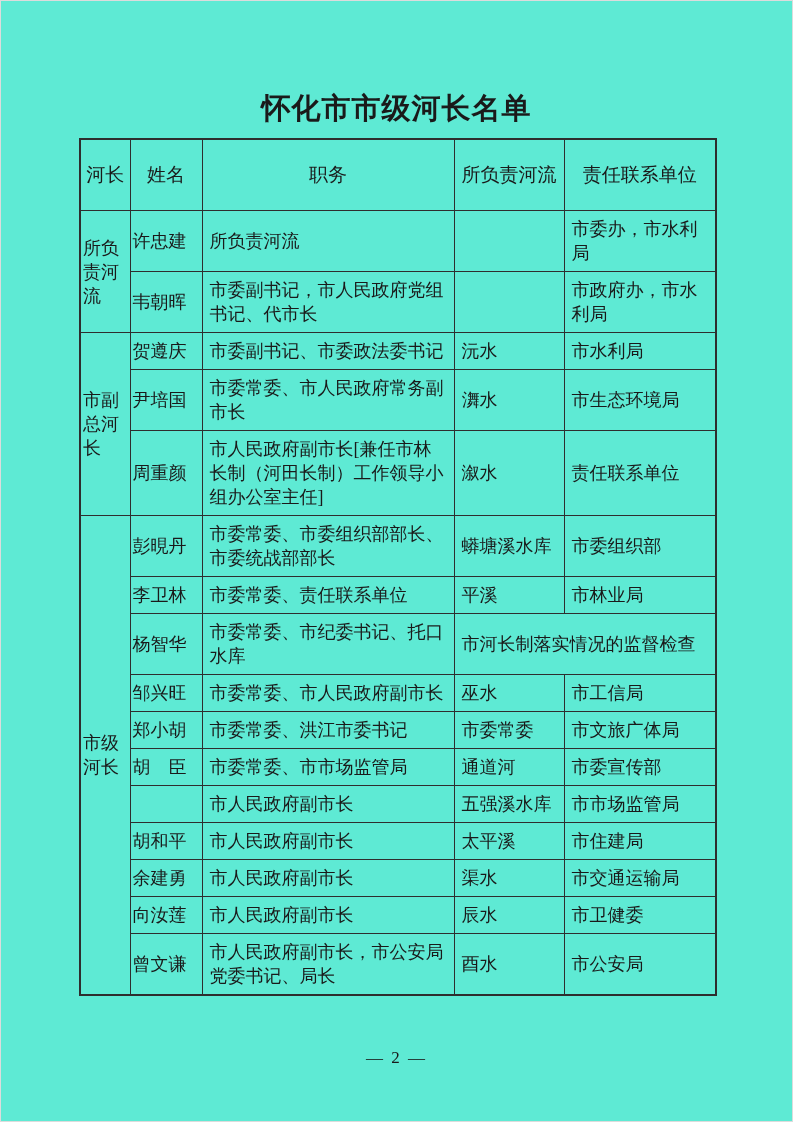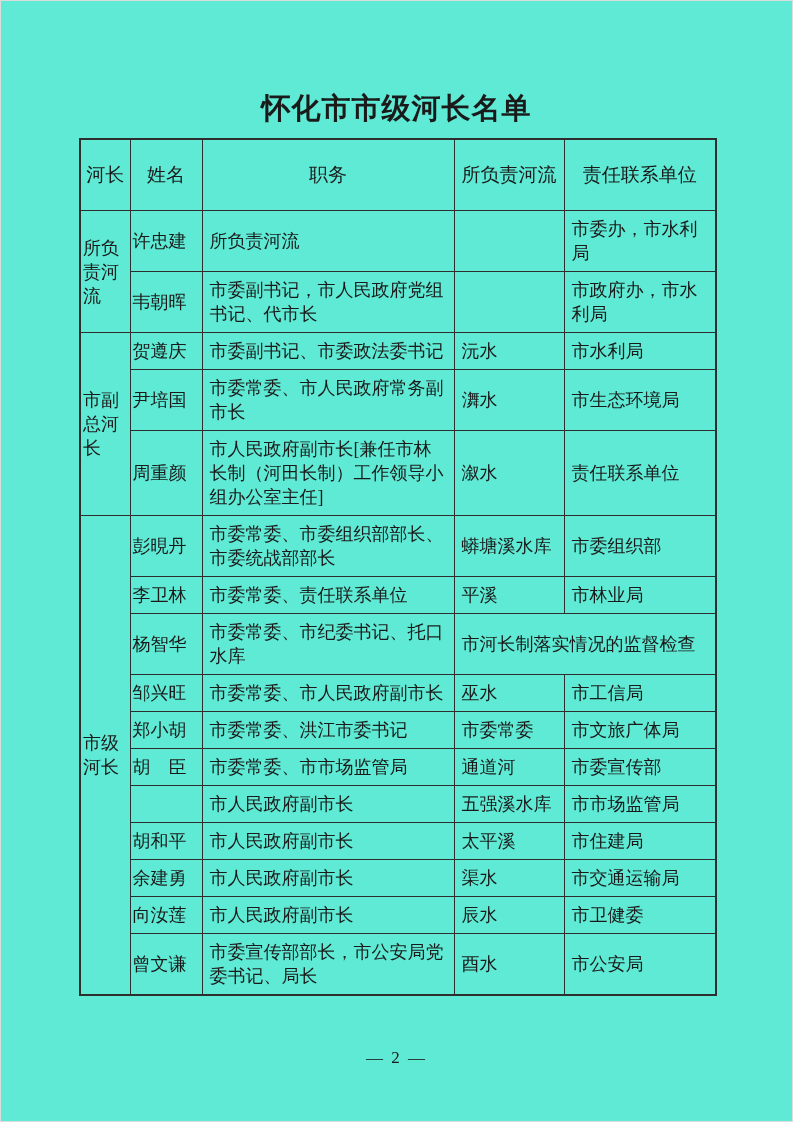--- a/index.html
+++ b/index.html
@@ -165,21 +165,21 @@
           <td class="col-unit">市交通运输局</td>
         </tr>
         <tr>
           <td class="col-name">向汝莲</td>
           <td class="col-pos">市人民政府副市长</td>
           <td class="col-river">辰水</td>
           <td class="col-unit">市卫健委</td>
         </tr>
         <tr>
           <td class="col-name">曾文谦</td>
-          <td class="col-pos">市委宣传部部长，市公安局党委书记、局长</td>
+          <td class="col-pos">市人民政府副市长，市公安局党委书记、局长</td>
           <td class="col-river">酉水</td>
           <td class="col-unit">市公安局</td>
         </tr>
       </tbody>
   </table>
 
   <div class="page-footer">— 2 —</div>
 
 </div>
 

